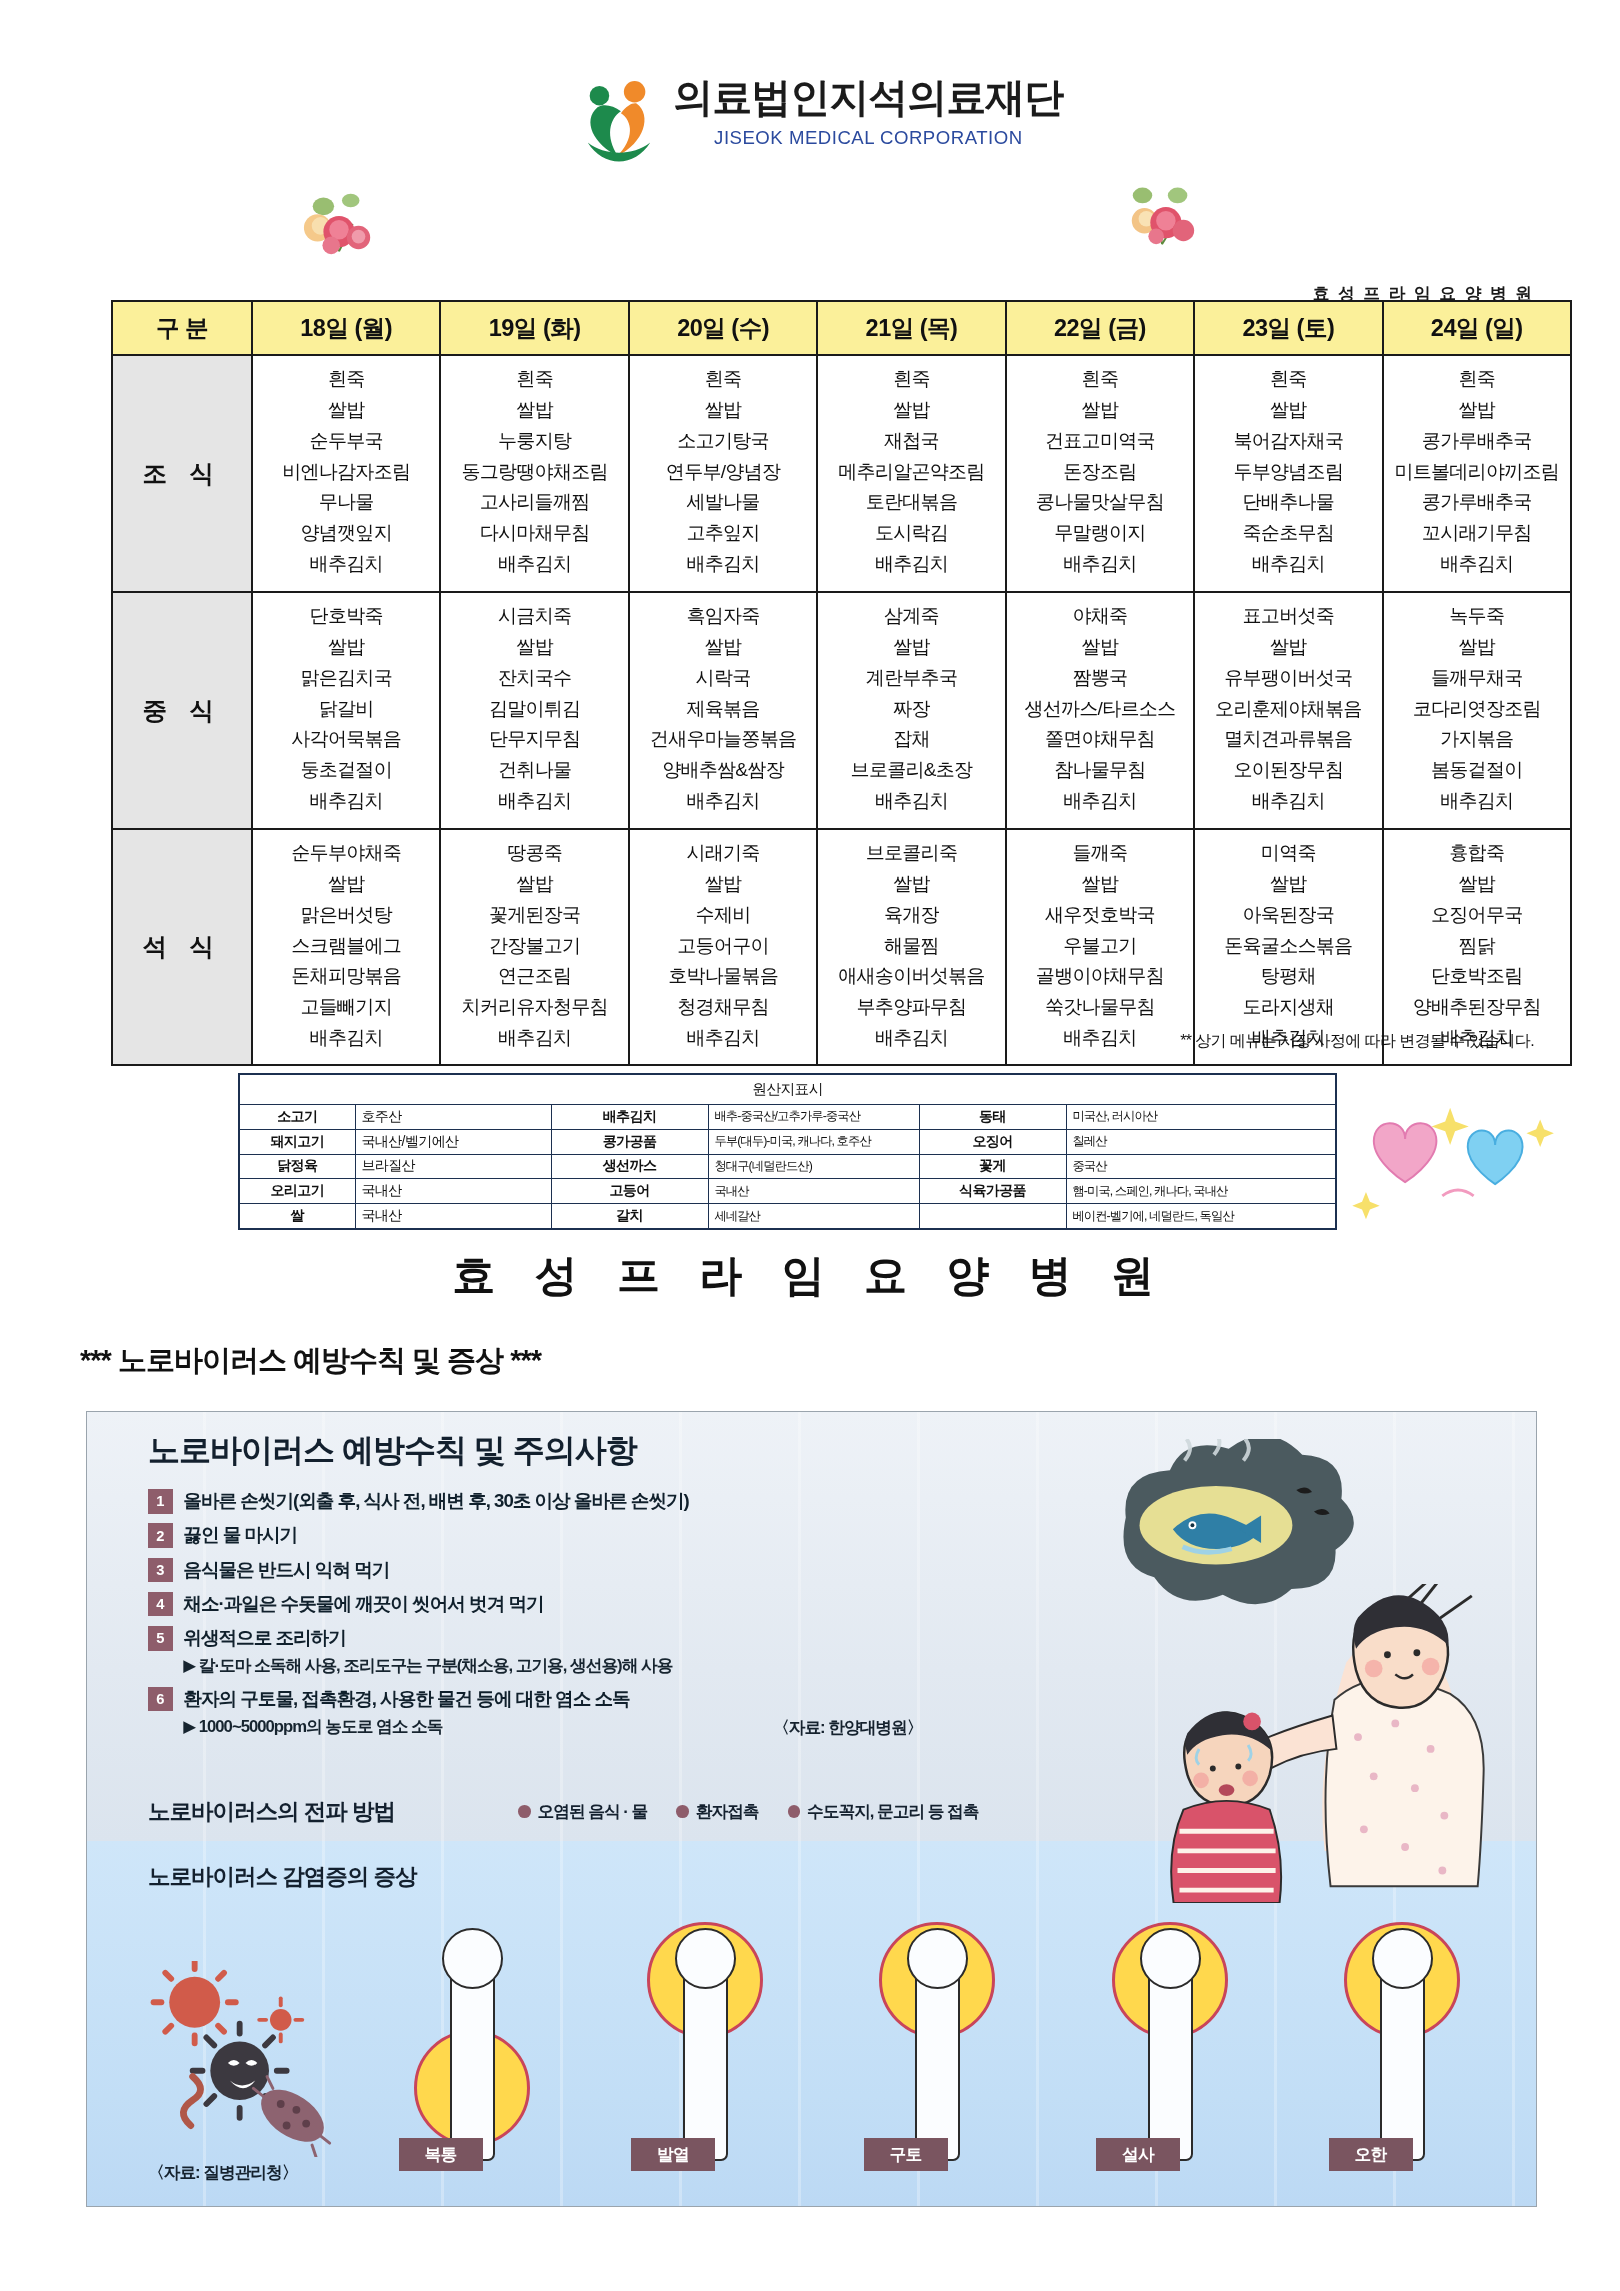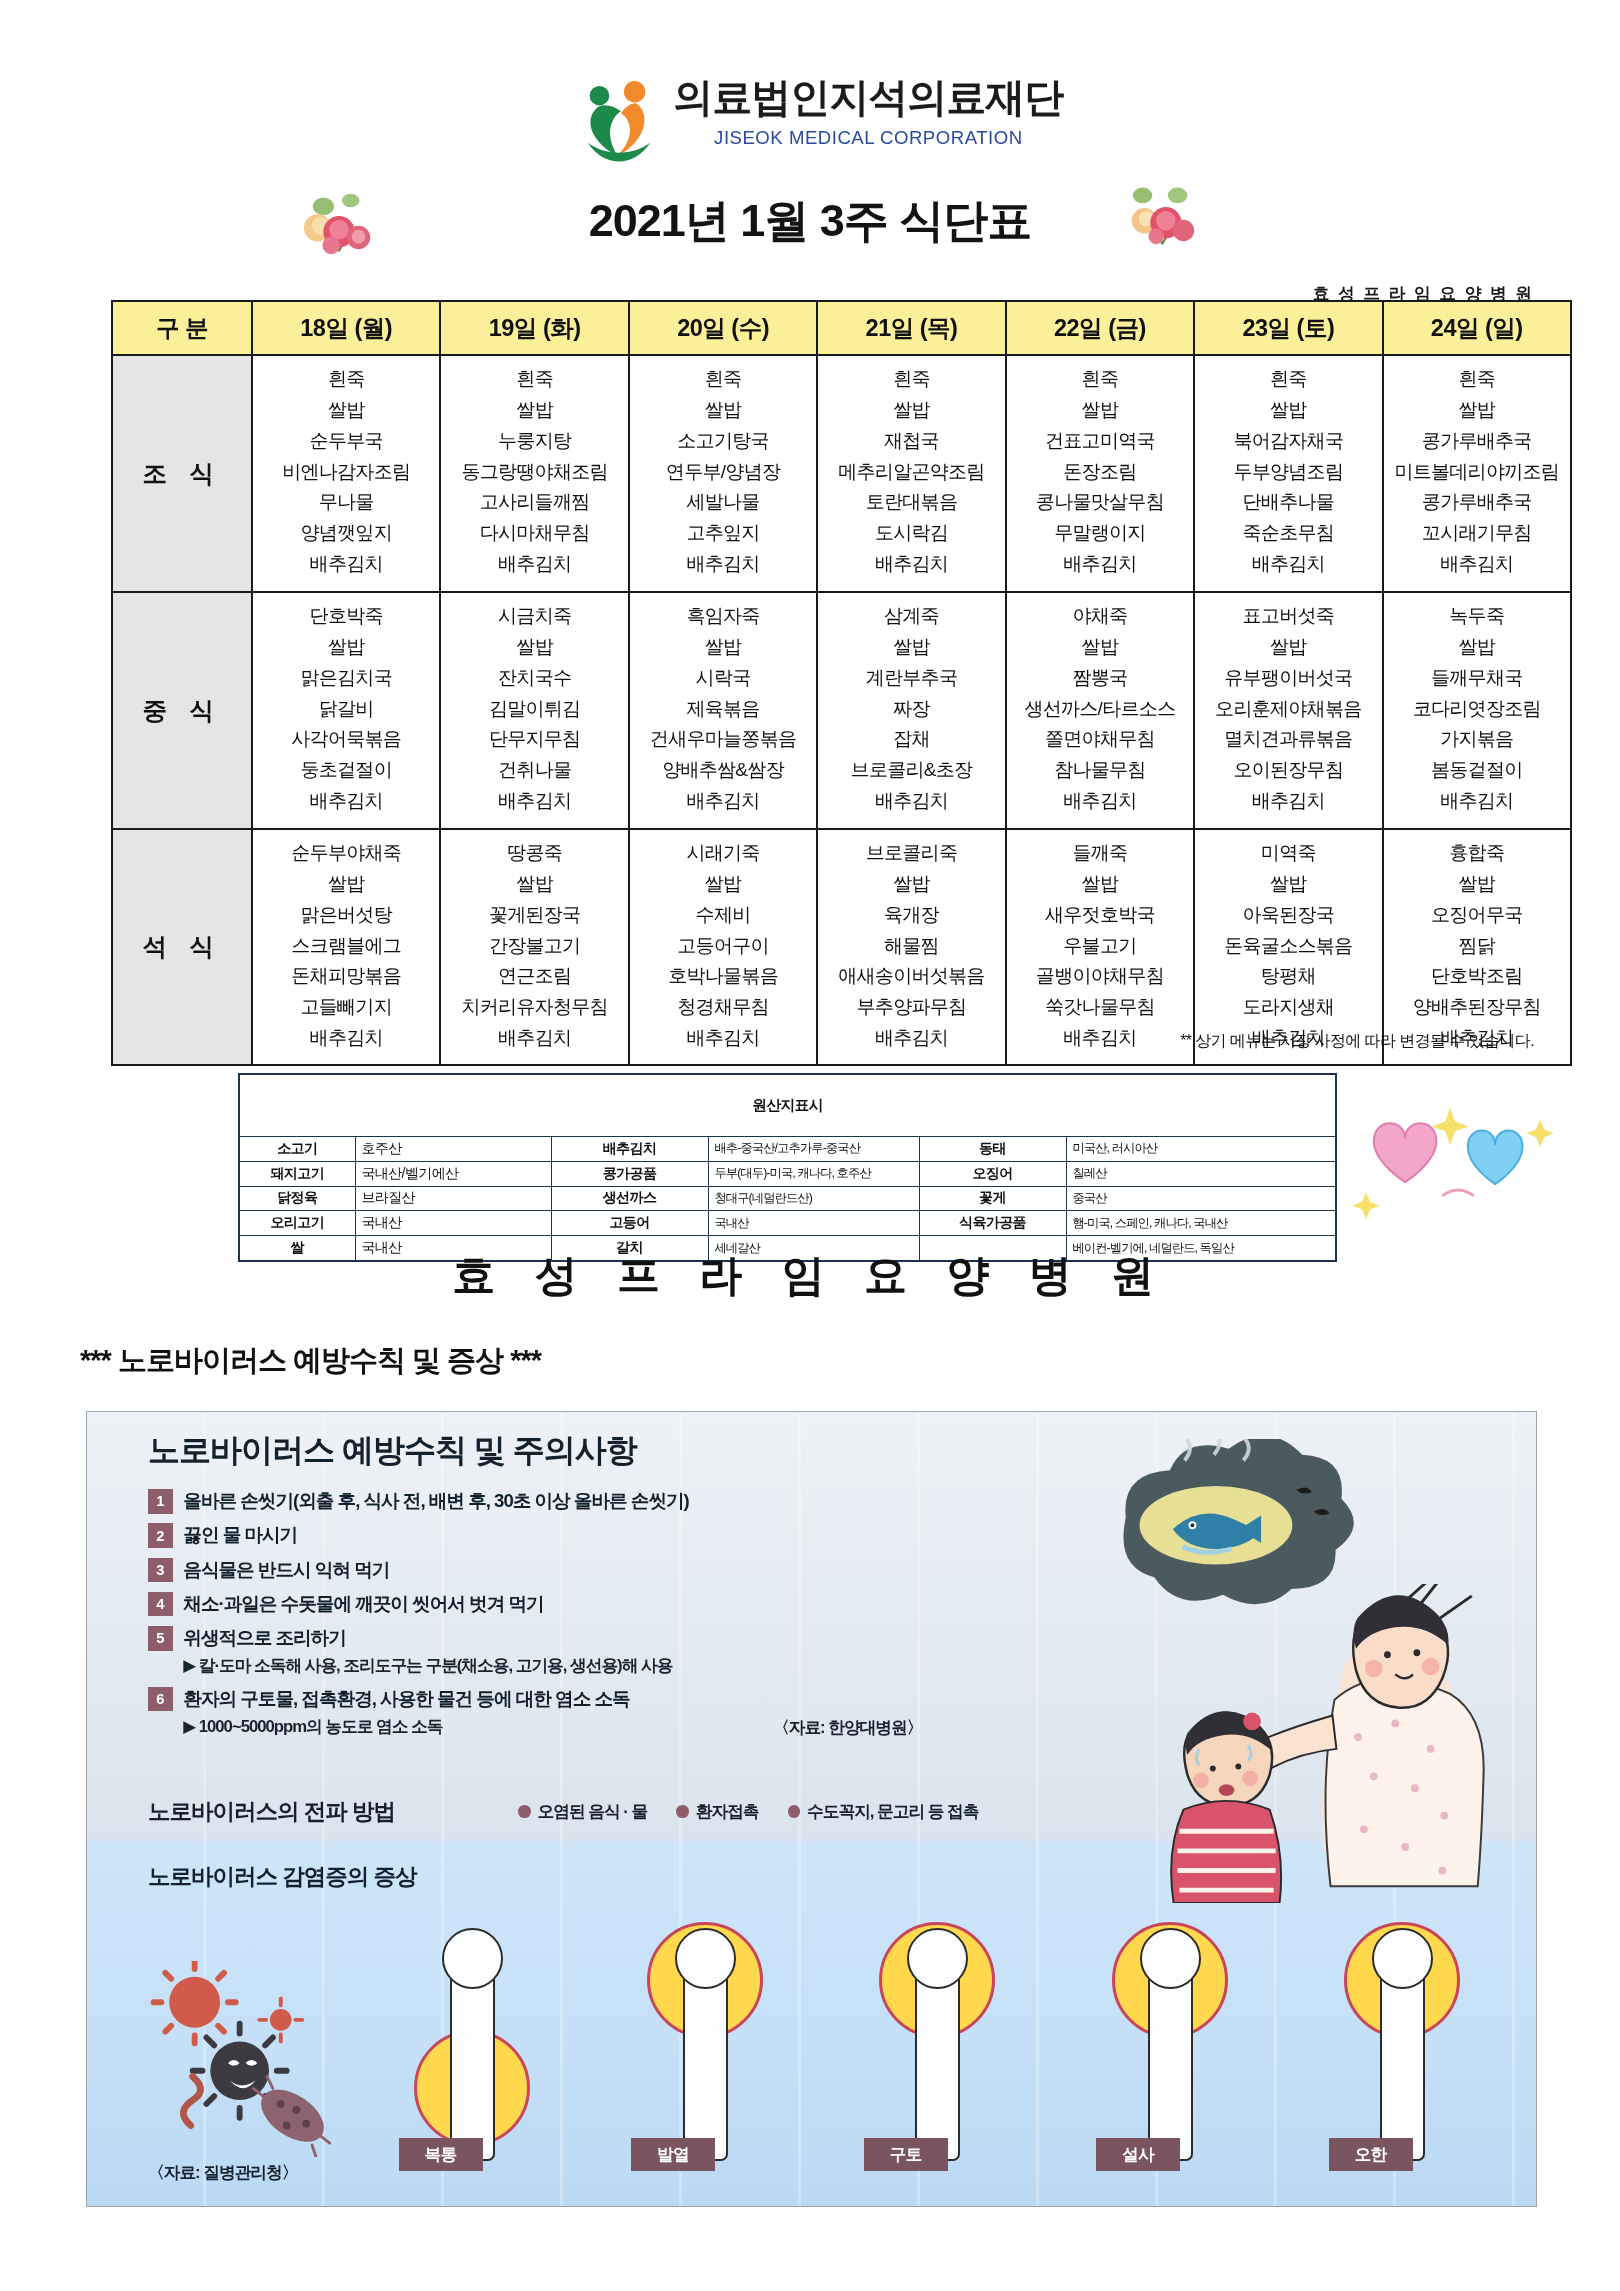--- a/index.html
+++ b/index.html
@@ -53,21 +53,21 @@
 
   .note-line {
     position:absolute; right:86px; top:1031px;
     font-size:16px; letter-spacing:-0.6px; color:#111;
   }
 
   
   .origin-wrap { position:absolute; left:238px; top:1073px; width:1096px; }
   table.origin { border-collapse:collapse; width:100%; table-layout:fixed; border:2px solid #1c3050; }
   table.origin td, table.origin th { border:1.5px solid #1c3050; font-size:14px; padding:2.9px 5.9px; letter-spacing:-0.6px; }
-  table.origin th.origin-title { text-align:center; font-size:14.7px; font-weight:bold; padding:21px; }
+  table.origin th.origin-title { text-align:center; font-size:14.7px; font-weight:normal; padding:5px; }
   .o-key { text-align:center; font-weight:bold; }
   .o-val { text-align:left; }
   .o-val.small { font-size:12.3px; letter-spacing:-0.9px; }
   .col-k1{width:116px}.col-v1{width:196px}.col-k2{width:157px}.col-v2{width:211px}
   .col-k3{width:147px}.col-v3{width:270px}
 
   
   .hearts { position:absolute; left:1348px; top:1098px; width:216px; height:137px; }
 
   
@@ -176,21 +176,20 @@
         <path d="M62 26 C78 38 70 66 42 80 C60 62 58 44 46 36 C52 28 58 25 62 26 Z" fill="#f08a2a"></path>
         <path d="M12 66 C28 92 60 92 76 66 C58 80 30 80 12 66 Z" fill="#1d8a4c"></path>
       </svg>
     </div>
     <div class="brand-block">
       <div class="brand-ko">의료법인지석의료재단</div>
       <div class="brand-en">JISEOK MEDICAL CORPORATION</div>
     </div>
   </div>
 
-  <div class="doc-title">2021년 1월 3주 식단표</div>
 </div>
 
 <div class="hospital-tag">효 성 프 라 임 요 양 병 원</div>
 
 <div class="menu-wrap">
   <table class="menu">
     <thead>
       <tr>
         <th class="col-gubun">구 분</th>
         <th>18일 (월)</th>

